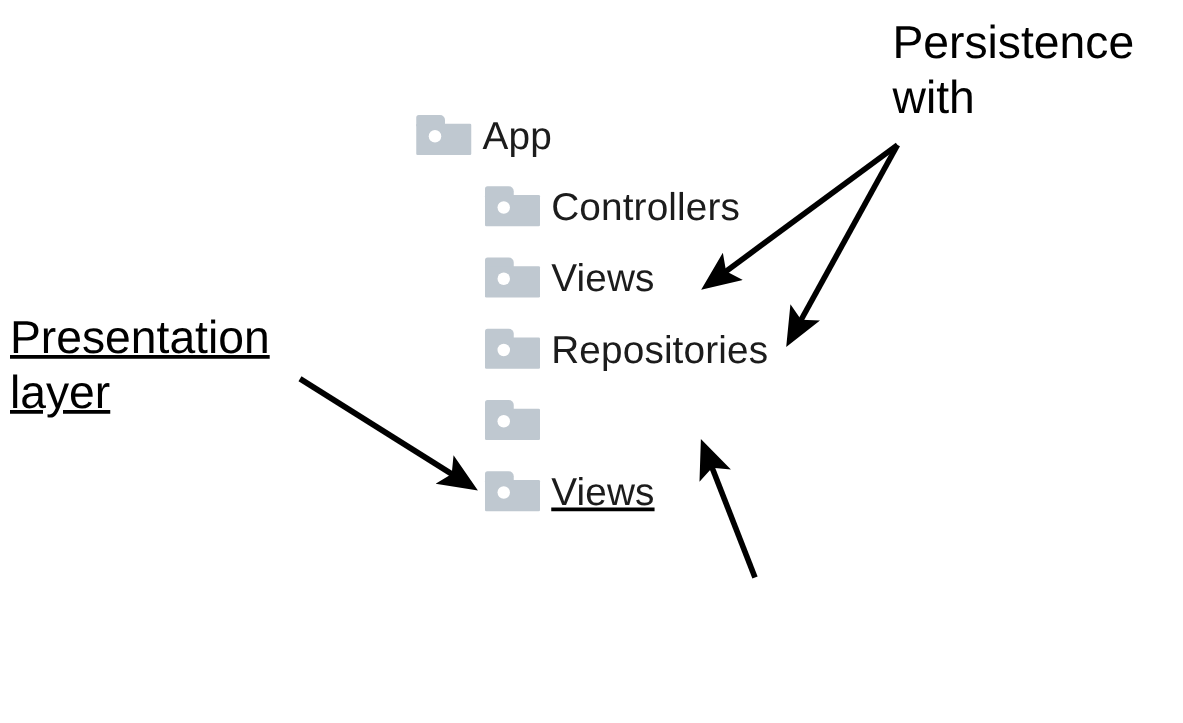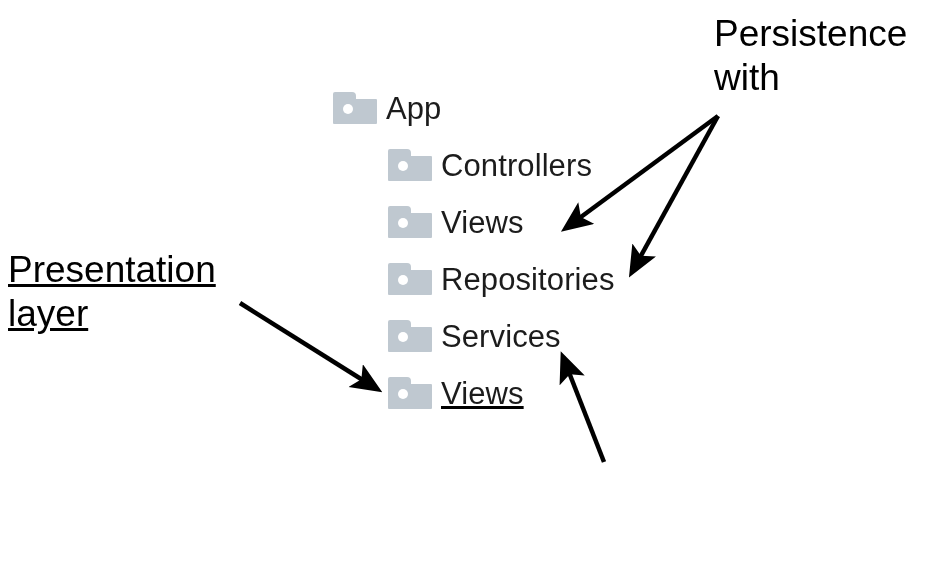--- a/index.html
+++ b/index.html
@@ -144,21 +144,20 @@
       </span>
       <span class="tree-label">Repositories</span>
     </div>
 
     <div class="tree-row" id="row-4" style="left:388px; top:316px;">
       <span class="folder-icon">
         <span class="tab"></span>
           <span class="body"></span>
           <span class="dot"></span>
       </span>
-      <span class="tree-label">Services</span>
     </div>
 
     <div class="tree-row" id="row-5" style="left:388px; top:373px;text-decoration:underline;">
       <span class="folder-icon">
         <span class="tab"></span>
           <span class="body"></span>
           <span class="dot"></span>
       </span>
       <span class="tree-label">Views</span>
     </div>

